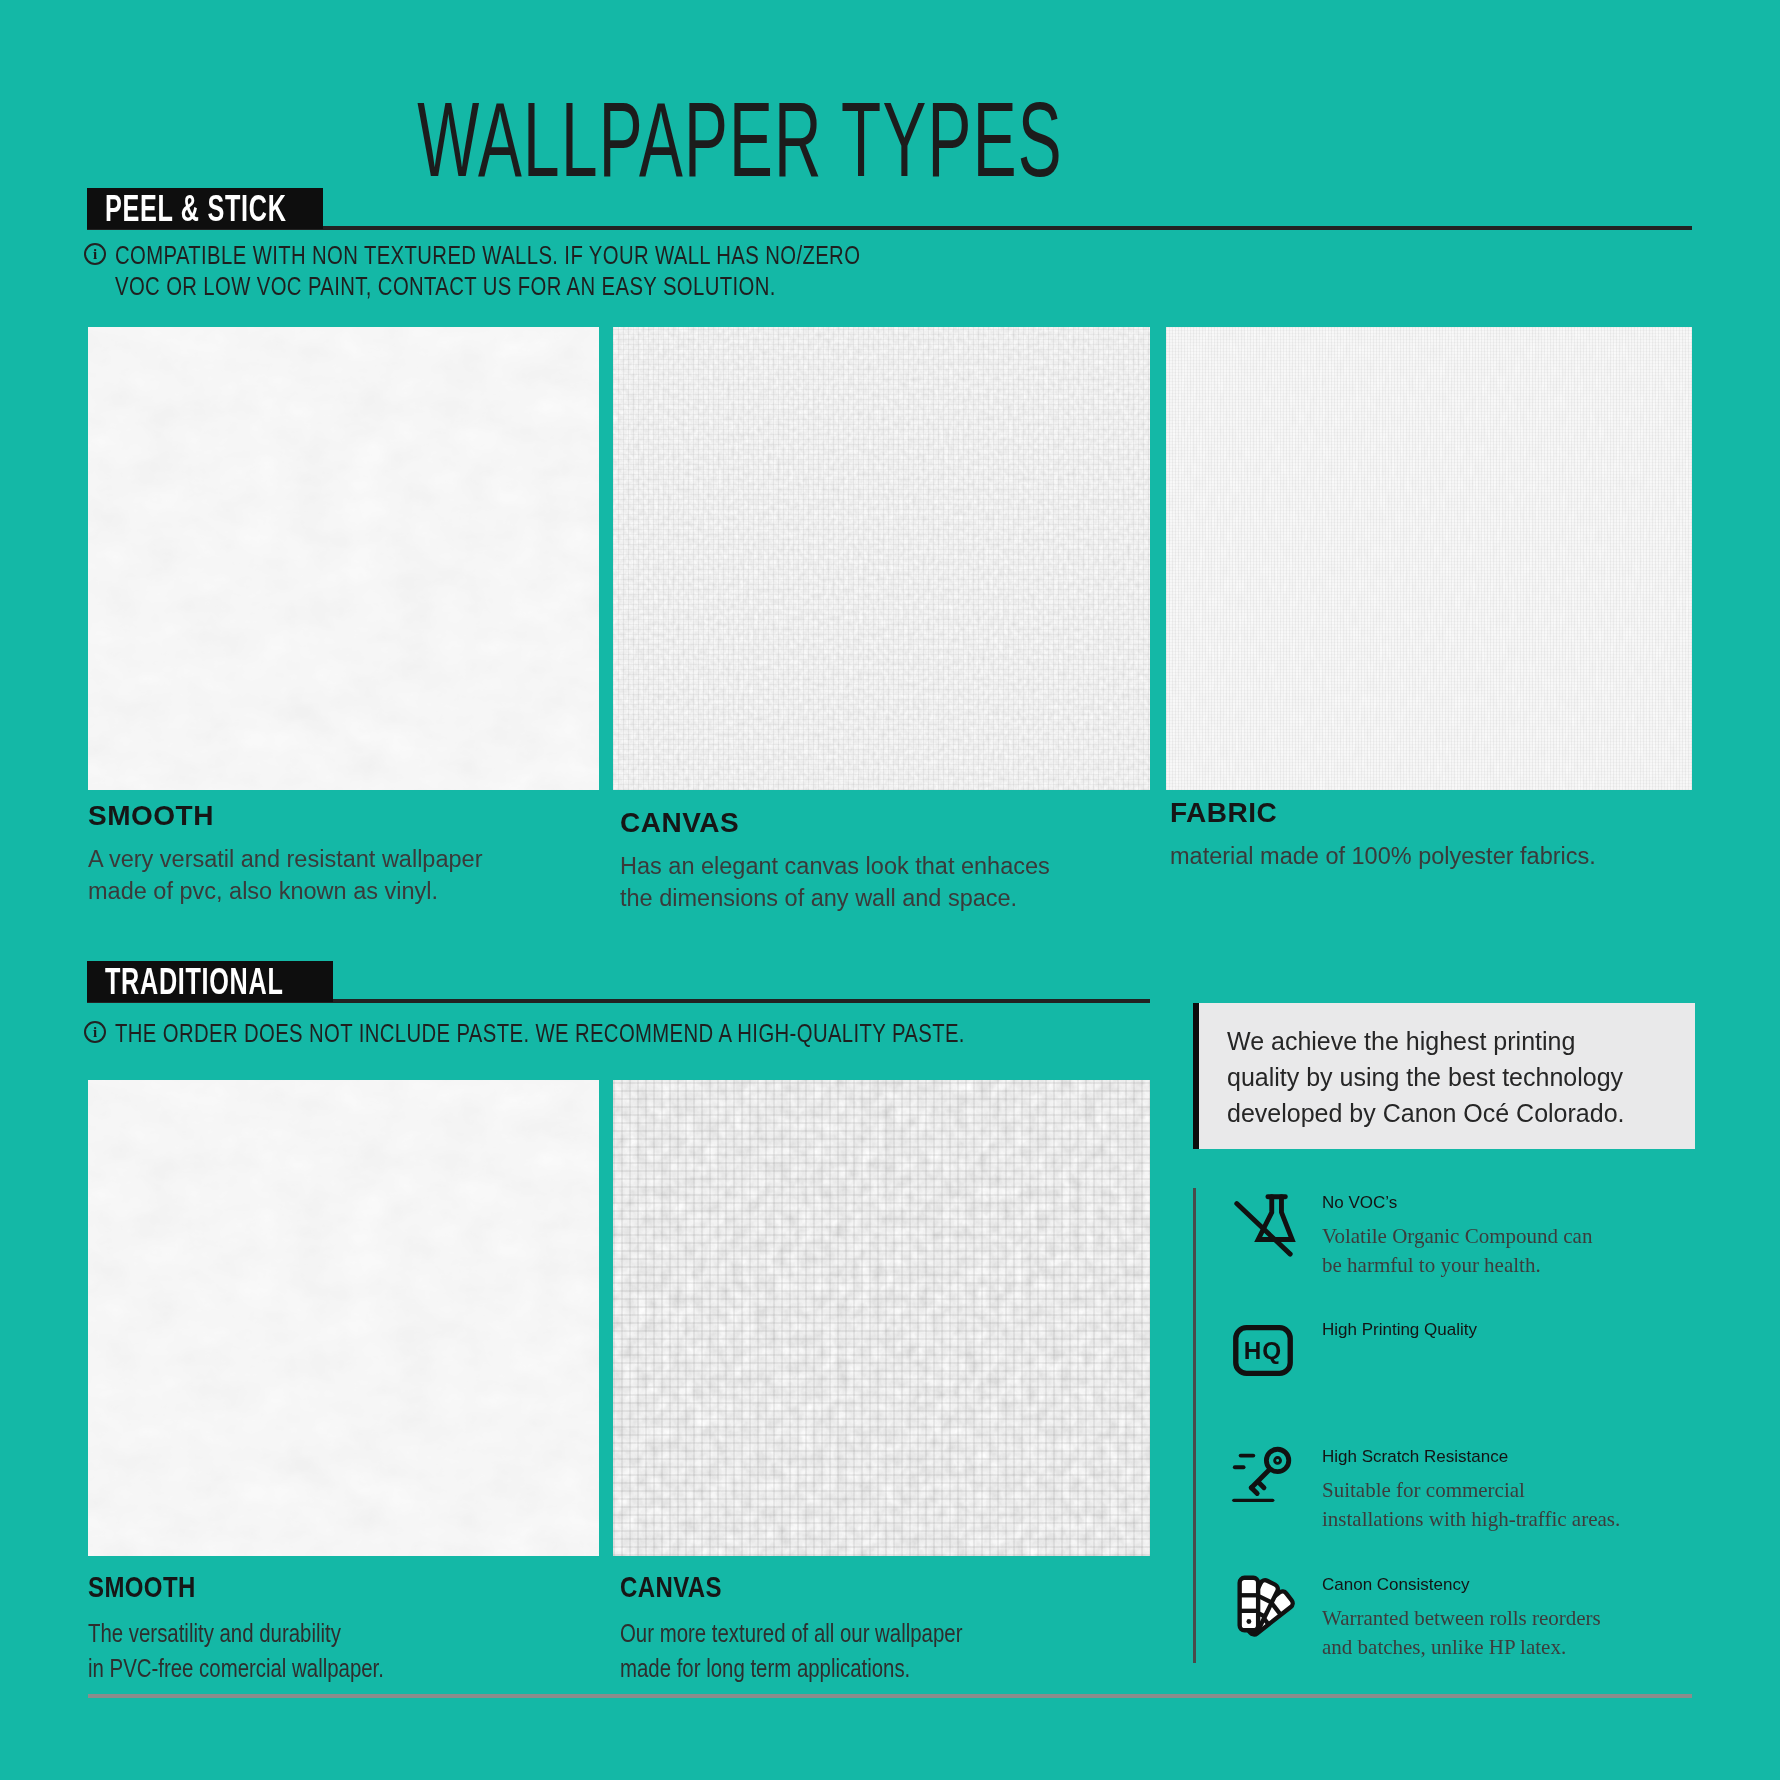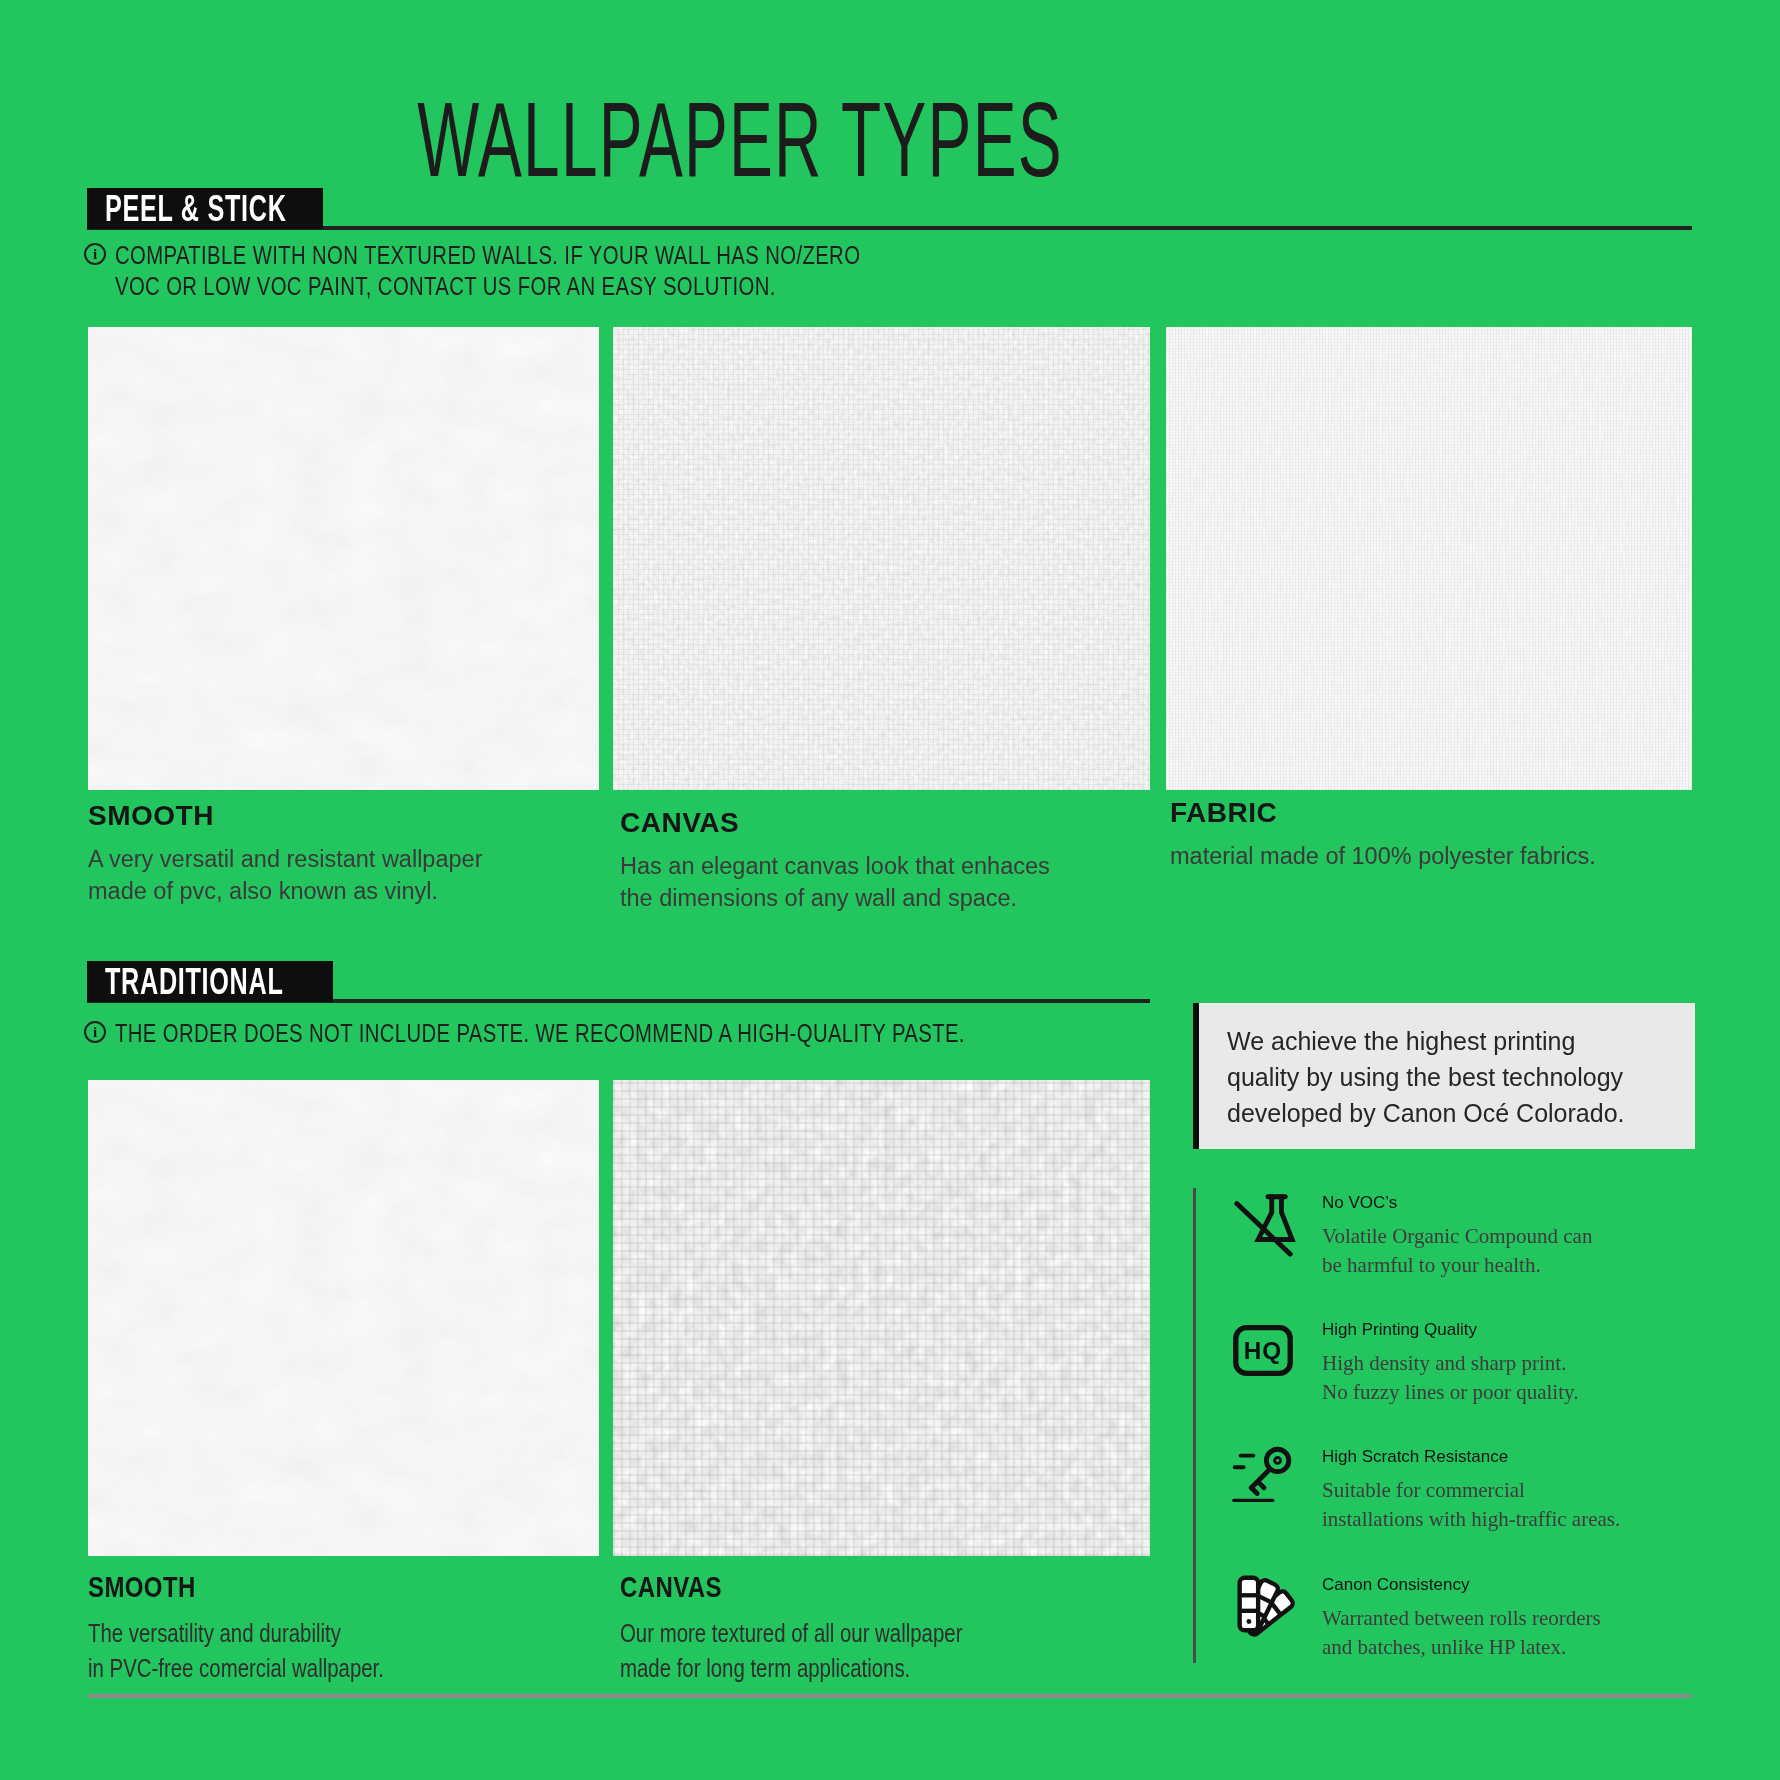--- a/index.html
+++ b/index.html
@@ -1,16 +1,16 @@
 <!DOCTYPE html>
 <html><head>
 <meta charset="utf-8">
 <style>
   html,body{margin:0;padding:0;background:#fff;}
-  .page{position:relative;width:1780px;height:1780px;background:#22c55e;overflow:hidden;
+  .page{position:relative;width:1780px;height:1780px;background:#14b8a6;overflow:hidden;
         font-family:"Liberation Sans", sans-serif;color:#1b1b1b;}
   
   .title{position:absolute;left:0;top:86px;width:1480px;margin:0;text-align:center;
          font-size:106px;font-weight:400;letter-spacing:2px;color:#1c1c1c;line-height:106px;
          transform:scaleX(.62);transform-origin:50% 50%;white-space:nowrap;}
   
   .band-label{position:absolute;height:41px;background:#0e0e0e;color:#ffffff;
               display:flex;align-items:center;padding-left:18px;z-index:2;}
   .band-label span{font-size:36px;font-weight:700;letter-spacing:1px;white-space:nowrap;
                    transform:scaleX(.70);transform-origin:0 50%;display:inline-block;}
@@ -230,24 +230,20 @@
   </div>
 
   <div class="feat-icon" style="left:1228px;top:1315px;">
     <svg viewBox="0 0 72 72" fill="none" stroke="#111">
       <rect x="8" y="13" width="56" height="47" rx="11" stroke-width="5.5"></rect>
       <text x="36" y="45" text-anchor="middle" stroke="none" fill="#111" style="font-family:'Liberation Sans',sans-serif;font-weight:700;font-size:25px;letter-spacing:1px;">HQ</text>
     </svg>
   </div>
   <div class="feat-text" style="left:1322px;top:1315px;">
     <div class="feat-title">High Printing Quality</div>
-    <div class="feat-desc">
-      <div>High density and sharp print.</div>
-      <div>No fuzzy lines or poor quality.</div>
-    </div>
   </div>
 
   <div class="feat-icon" style="left:1228px;top:1442px;">
     <svg viewBox="0 0 72 72" fill="none" stroke="#111" stroke-width="5" stroke-linecap="round">
       <circle cx="51" cy="19" r="11.5"></circle>
       <circle cx="51" cy="19" r="3" stroke-width="3"></circle>
       <path d="M43 28 L24 47"></path>
       <path d="M31 41 L37 47"></path>
       <path d="M24 47 L30 53"></path>
       <path d="M13 14 H26" stroke-width="4"></path>

